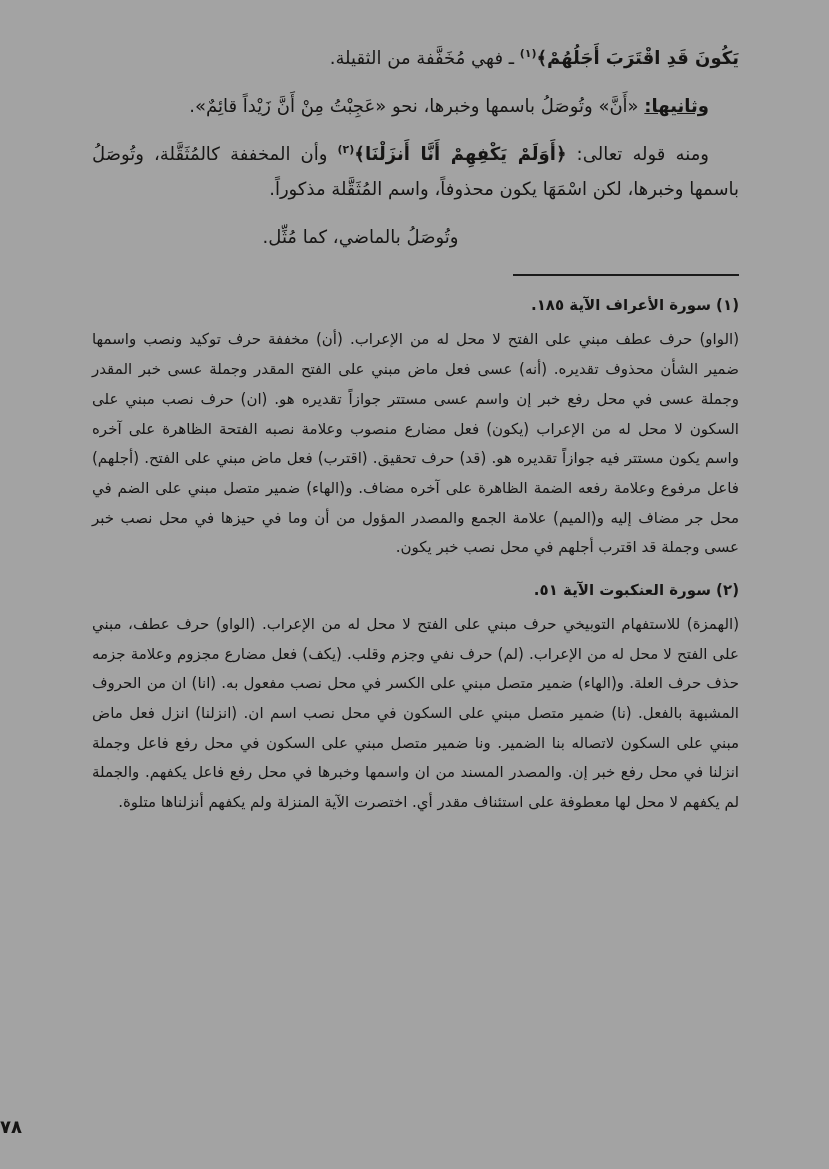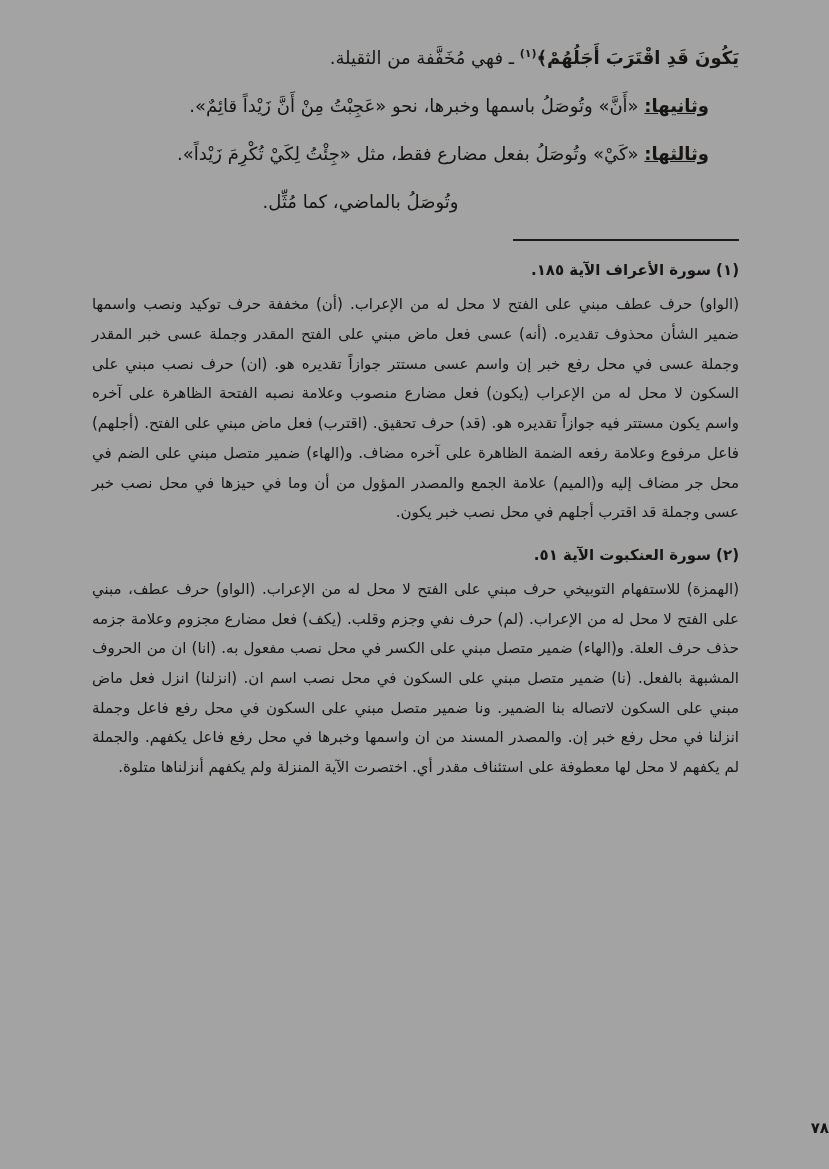--- a/index.html
+++ b/index.html
@@ -48,38 +48,38 @@
   .fn-body {
     margin: 0 0 14px;
     line-height: 1.98;
     text-align: justify;
   }
   .page-number {
     position: absolute;
     bottom: 32px;
     left: 0;
     right: 0;
-    text-align: right;
+    text-align: left;
     font-weight: bold;
-    font-size: 15px;
+    font-size: 18px;
   }
 </style>
 </head>
 <body>
 
 <div class="page">
 
   <main class="main-text">
 
     <p class="para first"><span class="quran">يَكُونَ قَدِ اقْتَرَبَ أَجَلُهُمْ﴾</span><sup class="fn-mark">(١)</sup><span> ـ فهي مُخَفَّفة من الثقيلة.</span></p>
 
     <p class="para"><span class="lead">وثانيها:</span><span> «أَنَّ» وتُوصَلُ باسمها وخبرها، نحو «عَجِبْتُ مِنْ أَنَّ زَيْداً قائِمٌ».</span></p>
 
+    <p class="para"><span>ومنه قوله تعالى: </span><span class="quran">﴿أَوَلَمْ يَكْفِهِمْ أَنَّا أَنزَلْنَا﴾</span><sup class="fn-mark">(٢)</sup><span> وأن المخففة كالمُثَقَّلة، وتُوصَلُ باسمها وخبرها، لكن اسْمَهَا يكون محذوفاً، واسم المُثَقَّلة مذكوراً.</span></p>
 
-    <p class="para"><span class="lead">وثالثها:</span><span> «كَيْ» وتُوصَلُ بفعل مضارع فقط، مثل «جِئْتُ لِكَيْ تُكْرِمَ زَيْداً».</span></p>
 
 
     <p class="para closing"><span>وتُوصَلُ بالماضي، كما مُثِّل.</span></p>
 
   </main>
 
   <div class="separator"></div>
 
   <section class="footnotes">
 

